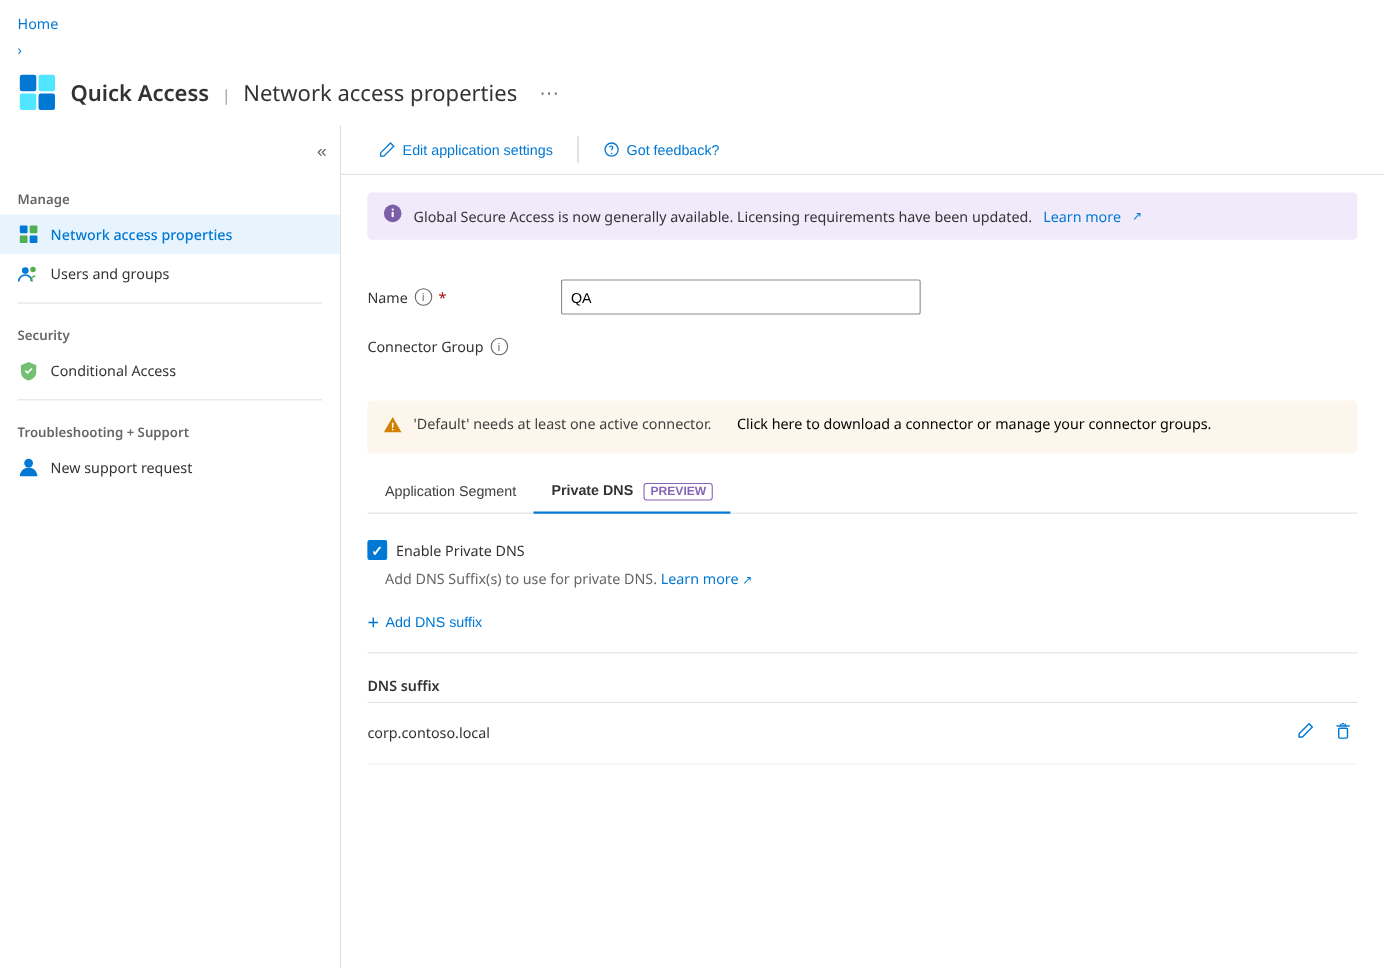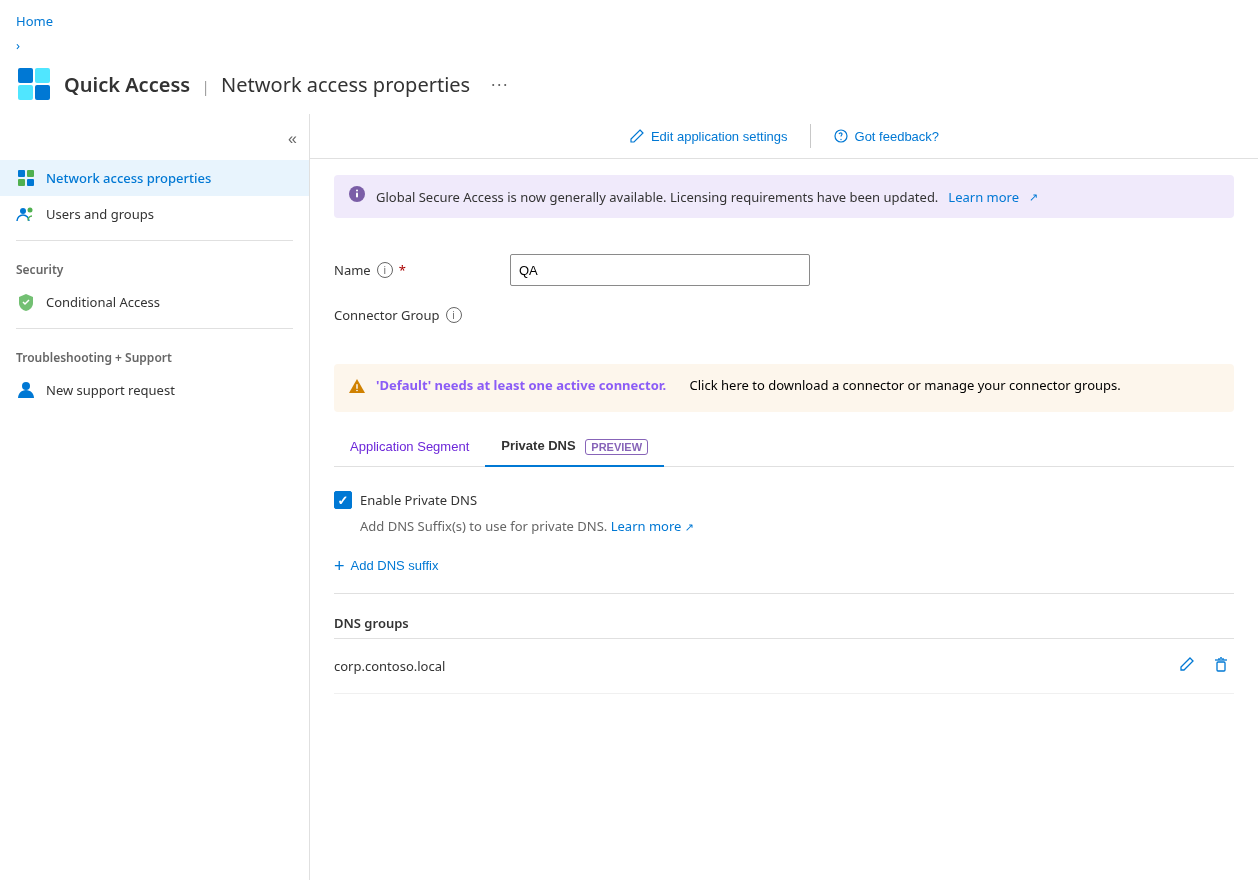--- a/index.html
+++ b/index.html
@@ -22,64 +22,64 @@
     .sidebar-item { display: flex; align-items: center; padding: 8px 16px; cursor: pointer; gap: 10px; border-radius: 0; }
     .sidebar-item.active { background: #e8f4fd; }
     .sidebar-item-icon { width: 20px; height: 20px; flex-shrink: 0; }
     .sidebar-item-label { font-size: 13px; color: #333; }
     .sidebar-item.active .sidebar-item-label { color: #0078d4; font-weight: 500; }
 
     
     .main { flex: 1; overflow-y: auto; padding: 0; }
 
     
-    .toolbar { display: flex; align-items: center; padding: 8px 24px; border-bottom: 1px solid #e0e0e0; gap: 4px; justify-content: center; }
+    .toolbar { display: flex; align-items: center; padding: 8px 24px; border-bottom: 1px solid #e0e0e0; gap: 4px; }
     .toolbar-btn { display: flex; align-items: center; gap: 6px; background: none; border: none; cursor: pointer; color: #0078d4; font-size: 13px; padding: 6px 10px; }
     .toolbar-sep { width: 1px; height: 24px; background: #c8c8c8; margin: 0 8px; }
 
     
     .info-banner { display: flex; align-items: center; gap: 10px; margin: 16px 24px; padding: 10px 14px; background: #f0eafb; border-radius: 4px; font-size: 13px; }
     .info-banner-icon { font-size: 16px; color: #7b5ea7; flex-shrink: 0; }
     .info-banner-text { color: #333; text-align: right; }
     .info-banner-link { color: #0078d4; text-decoration: none; }
 
     
     .form-section { padding: 20px 24px; }
     .form-row { display: flex; align-items: center; margin-bottom: 20px; gap: 16px; }
     .form-label { width: 160px; font-size: 13px; color: #333; display: flex; align-items: center; gap: 6px; flex-shrink: 0; }
     .form-label-req { color: #a80000; }
     .info-icon { display: inline-flex; align-items: center; justify-content: center; width: 16px; height: 16px; border: 1px solid #666; border-radius: 50%; font-size: 10px; color: #666; cursor: default; }
-    .form-input { width: 300px; height: 32px; border: 1px solid #8a8a8a; border-radius: 2px; padding: 0 8px; font-size: 13px; }
+    .form-input { width: 327px; height: 32px; border: 1px solid #8a8a8a; border-radius: 2px; padding: 0 8px; font-size: 13px; }
     .form-select { width: 280px; height: 32px; border: 1px solid #8a8a8a; border-radius: 2px; padding: 0 8px; font-size: 13px; background: #fff; appearance: none; cursor: pointer; }
     .select-wrapper { position: relative; width: 280px; }
     .select-wrapper select { width: 100%; }
     .select-chevron { position: absolute; right: 8px; top: 50%; transform: translateY(-50%); pointer-events: none; color: #666; font-size: 12px; }
 
     
     .warning-banner { display: flex; align-items: flex-start; gap: 10px; margin: 0 24px 16px; padding: 12px 14px; background: #fdf6ec; border-radius: 4px; font-size: 13px; }
     .warning-icon { color: #d08100; font-size: 16px; flex-shrink: 0; margin-top: 1px; }
-    .warning-text { color: #8b5cf6; font-weight: bold; }
+    .warning-text { color: #404040; }
     .warning-link { color: #000000; text-decoration: none; }
 
     
     .tabs { display: flex; border-bottom: 1px solid #e0e0e0; margin: 16px 24px 0; gap: 0; }
-    .tab { padding: 10px 16px; font-size: 13px; cursor: pointer; color: #6d28d9; border: none; background: none; border-bottom: 2px solid transparent; margin-bottom: -1px; }
+    .tab { padding: 10px 16px; font-size: 13px; cursor: pointer; color: #404040; border: none; background: none; border-bottom: 2px solid transparent; margin-bottom: -1px; }
     .tab.active { color: #333; border-bottom-color: #0078d4; font-weight: 600; }
     .tab-preview { display: inline-block; font-size: 11px; color: #8764b8; border: 1px solid #8764b8; border-radius: 3px; padding: 1px 5px; margin-left: 6px; vertical-align: middle; }
 
     
     .tab-content { padding: 24px 24px; }
 
     
     .checkbox-row { display: flex; align-items: center; gap: 8px; margin-bottom: 8px; }
     .checkbox-custom { width: 18px; height: 18px; background: #0078d4; border: 1px solid #0078d4; border-radius: 2px; display: flex; align-items: center; justify-content: center; cursor: pointer; flex-shrink: 0; }
     .checkbox-custom .checkmark { color: white; font-size: 13px; font-weight: bold; }
     .checkbox-label { font-size: 13px; color: #333; }
 
-    .dns-desc { font-size: 13px; color: #666; margin-left: 26px; margin-bottom: 16px; }
+    .dns-desc { font-size: 13px; color: #666; margin-left: 16px; margin-bottom: 16px; }
     .dns-desc a { color: #0078d4; text-decoration: none; }
 
     
     .add-btn { display: flex; align-items: center; gap: 6px; background: none; border: none; cursor: pointer; color: #0078d4; font-size: 13px; padding: 6px 0; }
     .add-icon { font-size: 18px; line-height: 1; }
 
     .section-divider { border: none; border-top: 1px solid #e0e0e0; margin: 12px 0; }
 
     
     .dns-table { width: 100%; }
@@ -116,20 +116,21 @@
   <button class="ellipsis-btn">···</button>
 </div>
 
 <div class="layout">
 
   <div class="sidebar">
     <div class="sidebar-collapse">
       <button class="collapse-btn">«</button>
     </div>
 
+    <div class="sidebar-section-label">Manage</div>
 
     <div class="sidebar-item active">
       <svg class="sidebar-item-icon" viewBox="0 0 20 20" fill="none">
         <rect x="2" y="2" width="7" height="7" rx="1" fill="#0078d4"></rect>
         <rect x="11" y="2" width="7" height="7" rx="1" fill="#50b050"></rect>
         <rect x="2" y="11" width="7" height="7" rx="1" fill="#50b050"></rect>
         <rect x="11" y="11" width="7" height="7" rx="1" fill="#0078d4"></rect>
       </svg>
       <span class="sidebar-item-label">Network access properties</span>
     </div>
@@ -256,21 +257,21 @@
       </div>
 
       <button class="add-btn">
         <span class="add-icon">+</span>
         <span>Add DNS suffix</span>
       </button>
 
       <hr class="section-divider">
 
       <div class="dns-table">
-        <div class="dns-table-header">DNS groups</div>
+        <div class="dns-table-header">DNS suffix</div>
         <div class="dns-table-row">
           <div class="dns-table-cell">corp.contoso.local</div>
           <div class="dns-table-actions">
             <button class="action-icon-btn" title="Edit">
               <svg width="18" height="18" viewBox="0 0 18 18" fill="none">
                 <path d="M12 3l3 3-9 9H3v-3z" stroke="#0078d4" stroke-width="1.3" fill="none"></path>
                 <circle cx="14.5" cy="4.5" r="0" fill="none"></circle>
               </svg>
             </button>
             <button class="action-icon-btn" title="Delete">

